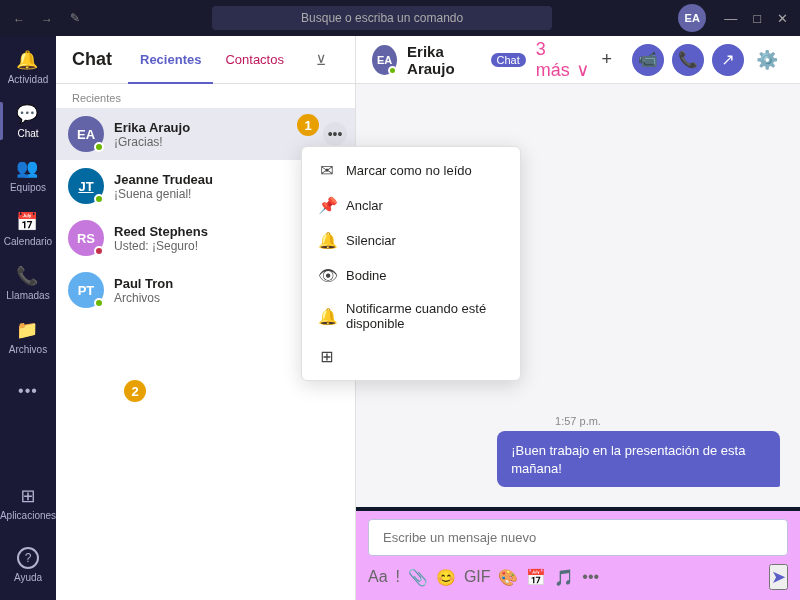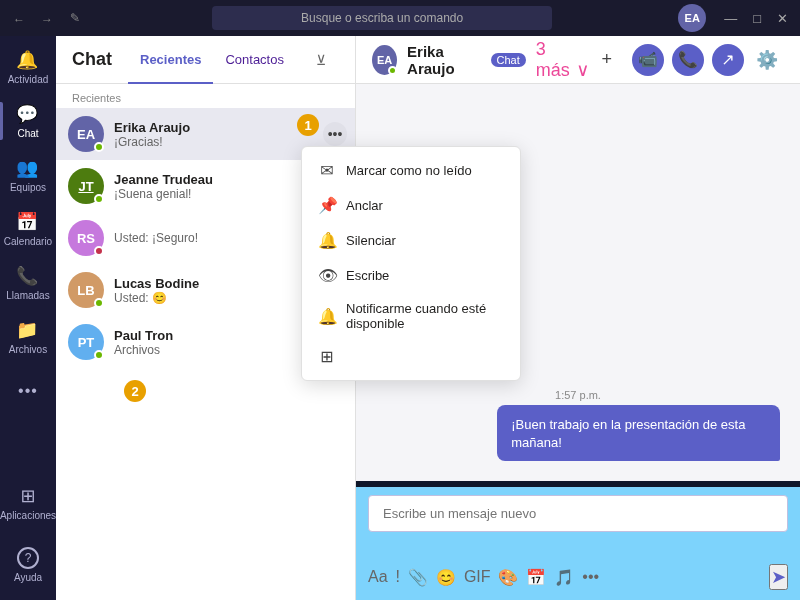--- a/index.html
+++ b/index.html
@@ -80,21 +80,21 @@
     .chat-header {
       height: 48px;
       display: flex; align-items: center;
       padding: 0 16px;
       gap: 16px;
       border-bottom: 1px solid #e0e0e0;
     }
     .chat-title { font-size: 18px; font-weight: 600; color: #201f1e; }
     .chat-tabs { display: flex; gap: 0; }
     .chat-tab {
-      font-size: 13px; color: #4c1d95; padding: 4px 12px; cursor: pointer;
+      font-size: 13px; color: #be185d; padding: 4px 12px; cursor: pointer;
       position: relative;
     }
     .chat-tab.active { color: #5b5fc7; font-weight: 600; }
     .chat-tab.active::after {
       content: '';
       position: absolute;
       bottom: -13px; left: 0; right: 0;
       height: 2px;
       background: #5b5fc7;
     }
@@ -228,37 +228,36 @@
     .message-time {
       text-align: center;
       font-size: 11px;
       color: #888;
       margin-bottom: 4px;
     }
     .message-text { font-size: 13px; }
 
     
     .input-area {
-      background: #7dd3fc;
-      border-top: 6px solid #0f172a;
+      background: #f0abfc;
+      border-top: 4px solid #0f172a;
       padding: 8px 12px;
     }
     .message-input {
       width: 100%; border: 1px solid #c0c0e0;
       border-radius: 4px;
       padding: 10px 14px;
       font-size: 13px;
       color: #aaa;
       outline: none;
       margin-bottom: 6px;
     }
     .input-toolbar {
       display: flex; align-items: center; gap: 8px;
       padding: 2px 0;
-      margin-top: 24px;
     }
     .toolbar-btn { font-size: 16px; color: #666; cursor: pointer; background: none; border: none; }
     .send-btn { margin-left: auto; font-size: 18px; color: #5b5fc7; cursor: pointer; }
   </style>
 </head>
 <body>
 
 <div class="titlebar">
   <div class="titlebar-nav">
     <button class="titlebar-btn">←</button>
@@ -345,55 +344,45 @@
         <div class="chat-item-info">
           <div class="chat-item-name">Erika Araujo</div>
           <div class="chat-item-preview">¡Gracias!</div>
         </div>
         <div class="more-btn">•••</div>
 
         <div class="step-badge badge-1">1</div>
       </div>
 
       <div class="chat-list-item">
-        <div class="avatar" style="background:#4d7c0f;text-decoration:underline;">
+        <div class="avatar" style="background:#0369a1;text-decoration:underline;">
           <span>JT</span>
           <div class="avatar-status status-online"></div>
         </div>
         <div class="chat-item-info">
           <div class="chat-item-name">Jeanne Trudeau</div>
           <div class="chat-item-preview">¡Suena genial!</div>
         </div>
         <div class="chat-item-time">10:1</div>
       </div>
 
       <div class="chat-list-item" style="position:relative;">
         <div class="avatar" style="background:#c678dd;">
           <span>RS</span>
           <div class="avatar-status status-busy"></div>
         </div>
         <div class="chat-item-info">
+          <div class="chat-item-name">Reed Stephens</div>
           <div class="chat-item-preview">Usted: ¡Seguro!</div>
         </div>
         <div class="chat-item-time">4</div>
 
         <div class="step-badge badge-2">2</div>
       </div>
 
-      <div class="chat-list-item">
-        <div class="avatar" style="background:#d19a66;">
-          <span>LB</span>
-          <div class="avatar-status status-online"></div>
-        </div>
-        <div class="chat-item-info">
-          <div class="chat-item-name">Lucas Bodine</div>
-          <div class="chat-item-preview">Usted: 😊</div>
-        </div>
-        <div class="chat-item-time">9:0</div>
-      </div>
 
       <div class="chat-list-item">
         <div class="avatar" style="background:#61afef;">
           <span>PT</span>
           <div class="avatar-status status-online"></div>
         </div>
         <div class="chat-item-info">
           <div class="chat-item-name">Paul Tron</div>
           <div class="chat-item-preview">Archivos</div>
         </div>
@@ -408,21 +397,21 @@
       <div class="menu-item">
         <span class="menu-icon">📌</span>
         <span>Anclar</span>
       </div>
       <div class="menu-item">
         <span class="menu-icon">🔔</span>
         <span>Silenciar</span>
       </div>
       <div class="menu-item">
         <span class="menu-icon">👁</span>
-        <span>Escribe</span>
+        <span>Bodine</span>
       </div>
       <div class="menu-item">
         <span class="menu-icon">🔔</span>
         <span>Notificarme cuando esté disponible</span>
       </div>
       <div class="menu-item">
         <span class="menu-icon">⊞</span>
       </div>
     </div>
   </div>

